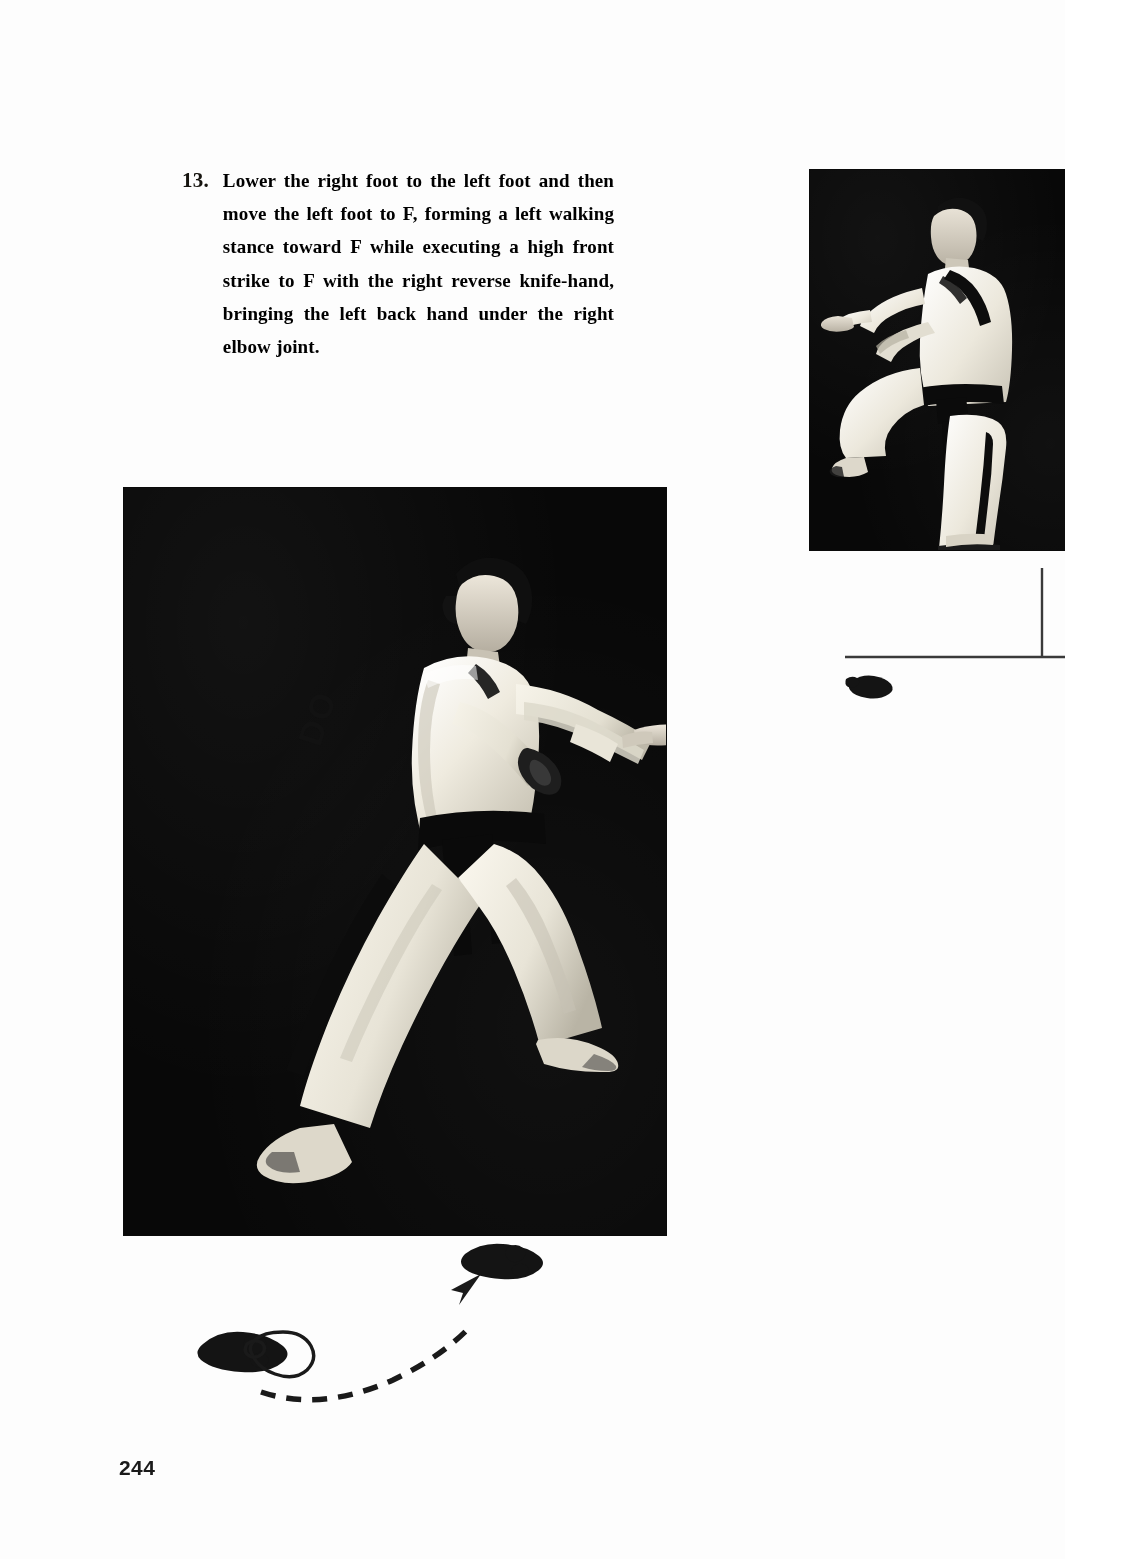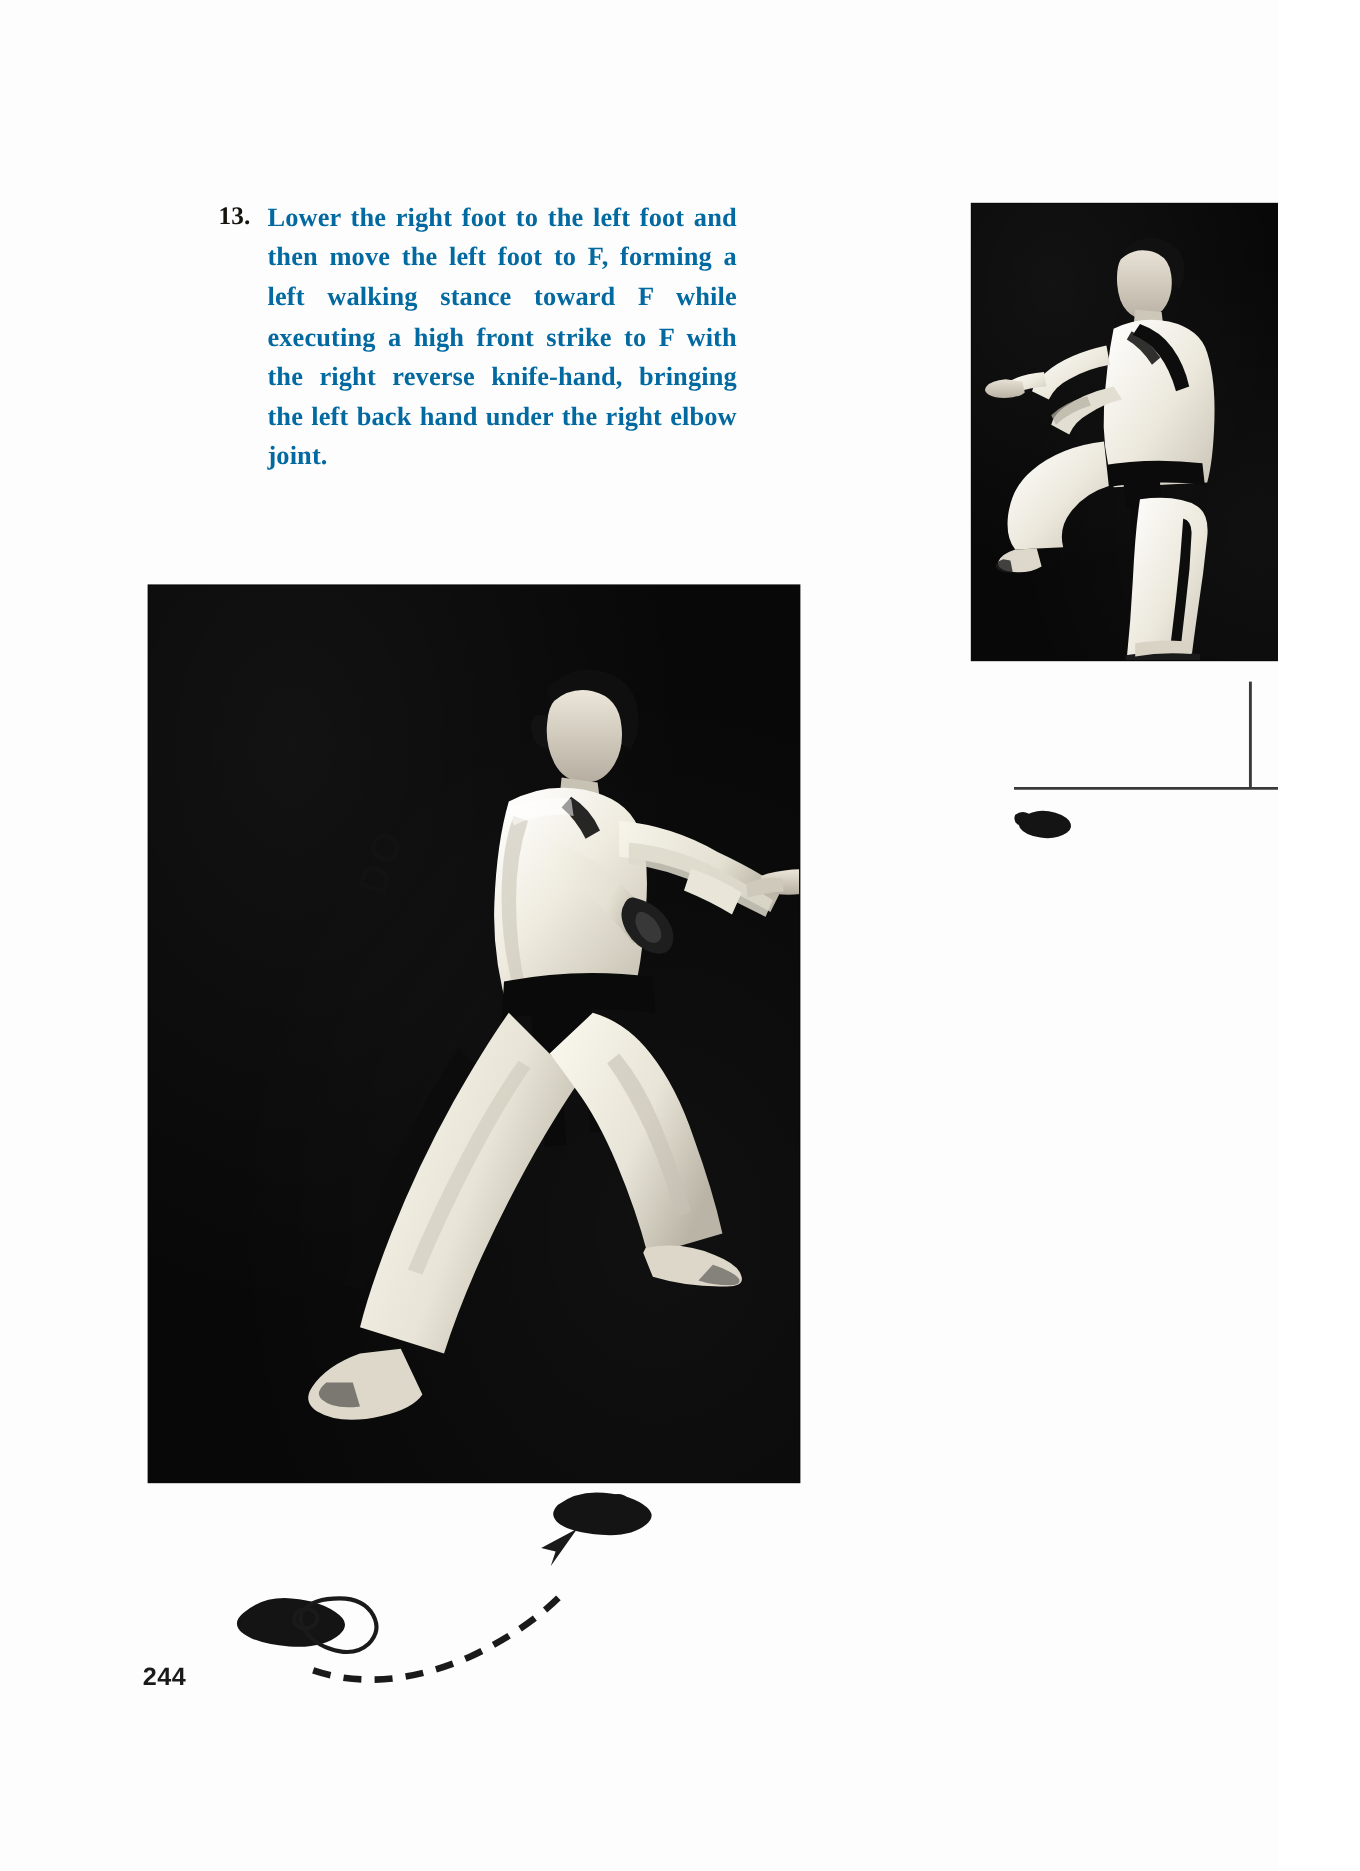--- a/index.html
+++ b/index.html
@@ -34,23 +34,23 @@
     font-weight: bold;
     font-size: 21px;
     line-height: 33.2px;
     color: #16140f;
     flex: 0 0 auto;
     letter-spacing: 0.2px;
   }
   .instruction-text {
     font-family: "Liberation Serif", serif;
     font-weight: bold;
-    font-size: 22px;
+    font-size: 19px;
     line-height: 33.2px;
-    color: #0369a1;
+    color: #000000;
     text-align: justify;
     text-justify: inter-word;
     letter-spacing: 0.1px;
     word-spacing: 0.5px;
     flex: 1 1 auto;
   }
 
   
   .photo {
     position: absolute;
@@ -116,21 +116,21 @@
     left: 195px;
     top: 1240px;
     width: 360px;
     height: 185px;
   }
 
   
   .page-number {
     position: absolute;
     left: 119px;
-    top: 1386px;
+    top: 1456px;
     font-family: "Liberation Sans", sans-serif;
     font-weight: bold;
     font-size: 21px;
     color: #1a1a1a;
     letter-spacing: 0.4px;
   }
 </style>
 </head>
 <body>
 

